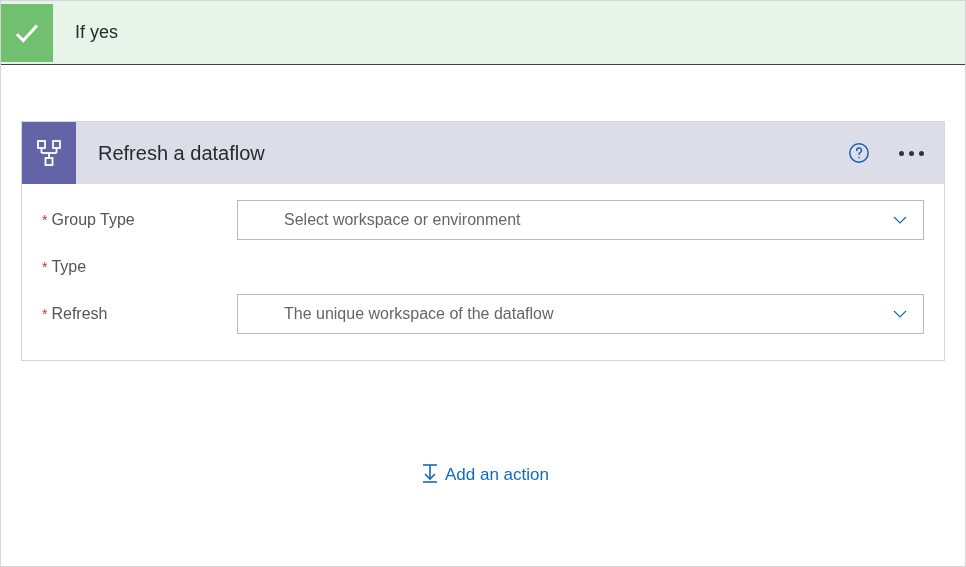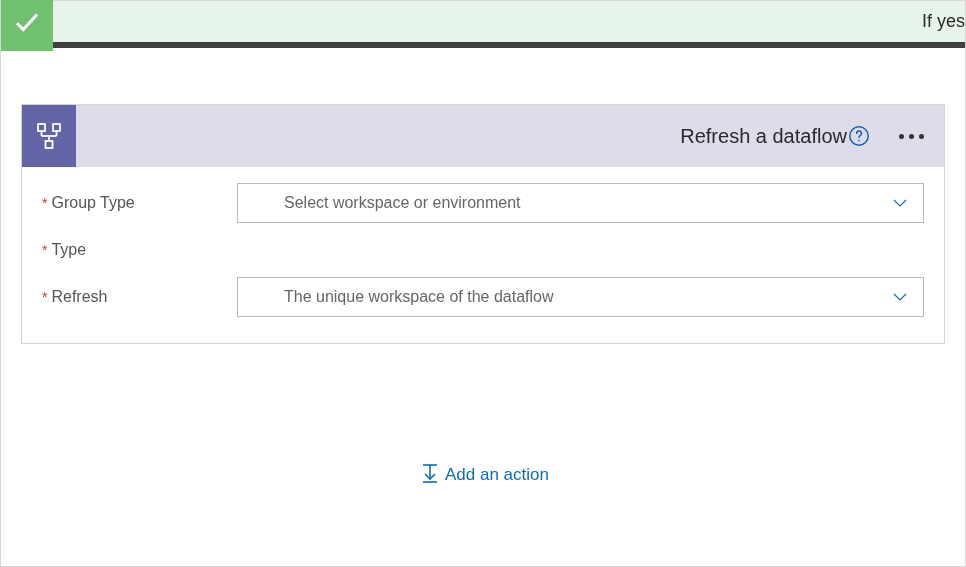--- a/index.html
+++ b/index.html
@@ -18,23 +18,22 @@
       width: 966px;
       height: 567px;
       border: 1px solid #d6d6d6;
       background: #ffffff;
       position: relative;
     }
     .header-bar {
       display: flex;
       align-items: center;
       background: #e6f4ea;
-      height: 47px;
-      border-bottom: 6px solid #404040;
-      justify-content: space-between;
+      height: 64px;
+      border-bottom: 1px solid #404040;
     }
     .check-box {
       width: 52px;
       height: 58px;
       background: #70c070;
       display: flex;
       align-items: center;
       justify-content: center;
       flex-shrink: 0;
     }
@@ -71,21 +70,20 @@
       align-items: center;
       justify-content: center;
       flex-shrink: 0;
     }
     .card-title {
       font-size: 20px;
       color: #2a2a2a;
       margin-left: 22px;
       flex: 1;
       font-weight: 400;
-      text-align: right;
     }
     .help-icon {
       width: 24px;
       height: 24px;
       display: flex;
       align-items: center;
       justify-content: center;
       cursor: pointer;
     }
     .help-icon svg {

